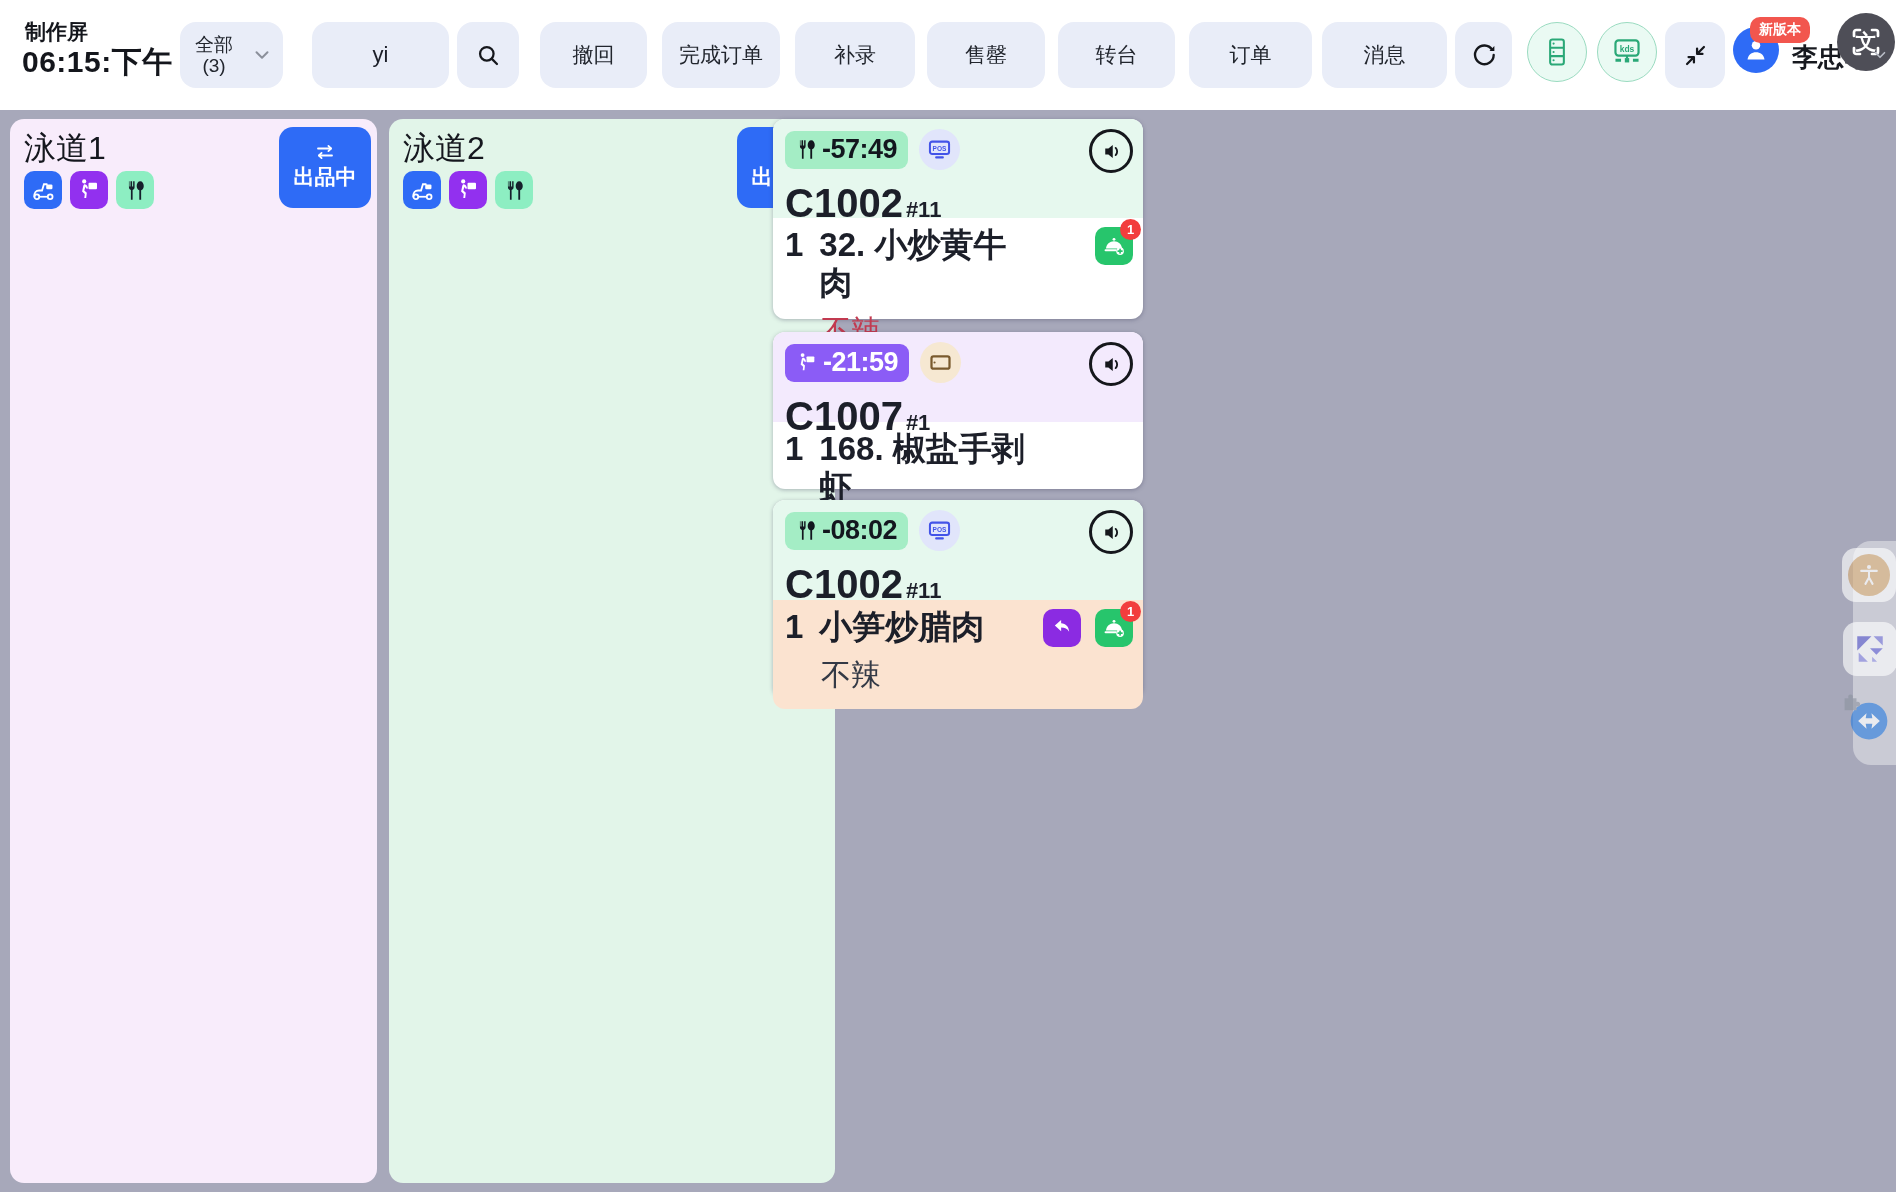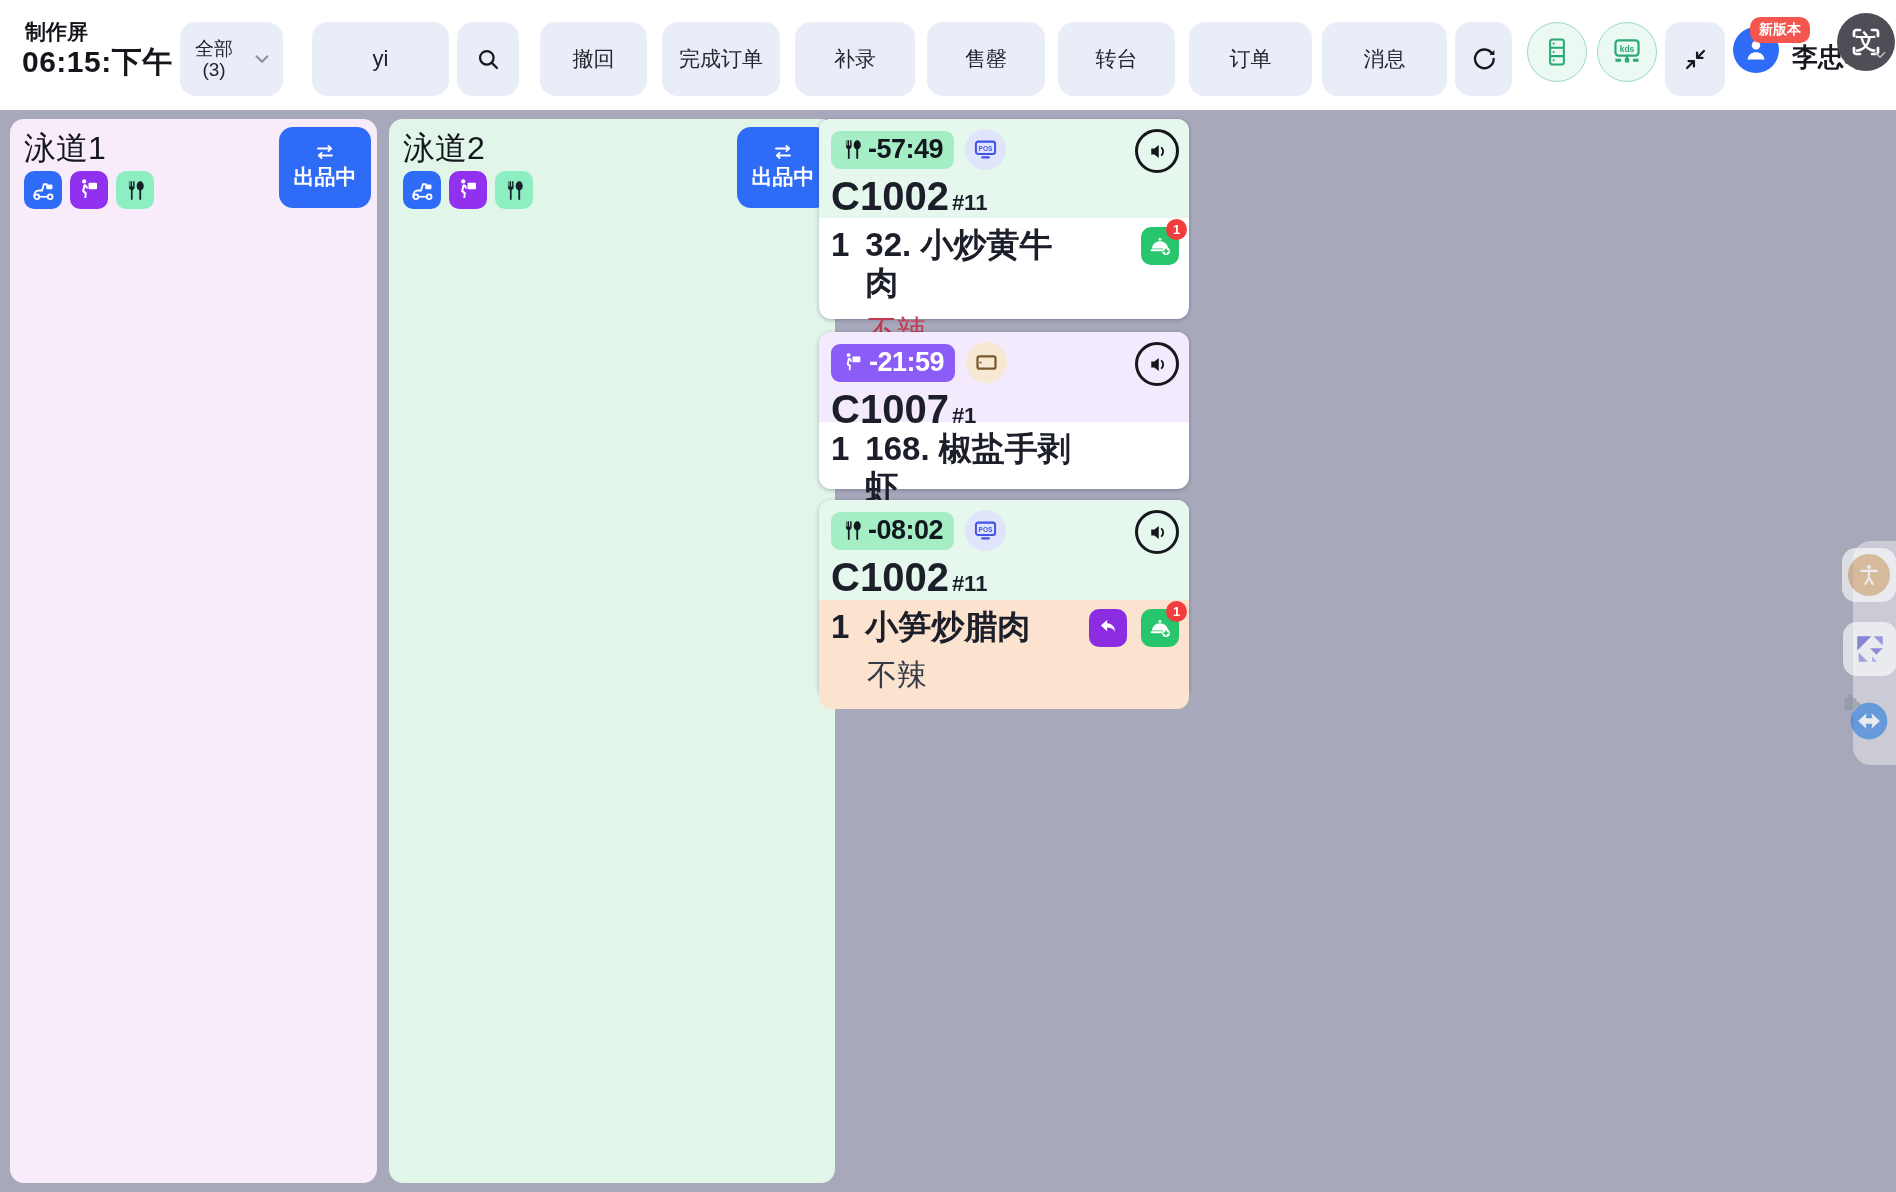--- a/index.html
+++ b/index.html
@@ -4,21 +4,21 @@
 <style>
   html,body{margin:0;padding:0;background:#6f7080;}
   .screen{position:relative;width:1896px;height:1192px;background:#a7a8ba;overflow:hidden;
           font-family:"Liberation Sans","DejaVu Sans",sans-serif;color:#1c1f29;}
   svg{display:block;}
 
   
   .topbar{position:absolute;left:0;top:0;width:1896px;height:110px;background:#ffffff;}
   .app-title{position:absolute;left:25px;top:18px;font-size:21px;font-weight:700;color:#14161c;}
   .clock{position:absolute;left:22px;top:42px;font-size:30px;font-weight:600;color:#14161c;letter-spacing:.5px;}
-  .pill{position:absolute;top:22px;height:74px;background:#e9edf8;border:none;border-radius:16px;
+  .pill{position:absolute;top:22px;height:66px;background:#e9edf8;border:none;border-radius:16px;
         display:flex;align-items:center;justify-content:center;font-size:21px;color:#22262e;
         font-family:inherit;cursor:pointer;}
   .filter{left:180px;width:103px;justify-content:flex-start;padding:0 10px 0 15px;}
   .filter .ftext{font-size:19px;line-height:1.12;text-align:center;font-weight:500;}
   .filter .chev{margin-left:auto;color:#8b909b;}
   .search-box{left:312px;width:137px;justify-content:center;}
   .search-box input{width:100%;height:100%;background:transparent;border:none;outline:none;
         text-align:center;font-size:22px;color:#1c1f29;font-family:inherit;}
   .search-btn{left:457px;width:62px;}
   .act{font-weight:400;}
@@ -44,37 +44,37 @@
   .chips{position:absolute;left:14px;top:52px;display:flex;gap:8px;}
   .chip{width:38px;height:38px;border-radius:10px;display:flex;align-items:center;justify-content:center;}
   .chip.blue{background:#2e6bf6;color:#fff;}
   .chip.violet{background:#9230ef;color:#fff;}
   .chip.mint{background:#8deec2;color:#15202b;}
   .serve-btn{position:absolute;right:6px;top:8px;width:92px;height:81px;border-radius:14px;border:none;
         background:#2e6bf6;color:#fff;display:flex;flex-direction:column;align-items:center;justify-content:center;
         gap:3px;font-size:21px;font-weight:700;font-family:inherit;cursor:pointer;}
 
   
-  .card{position:absolute;left:819px;width:370px;background:#fff;border-radius:12px;
+  .card{position:absolute;left:773px;width:370px;background:#fff;border-radius:12px;
         box-shadow:0 1px 4px rgba(50,50,80,.35);}
   .card-header{position:relative;border-radius:12px 12px 0 0;padding:10px 10px 0 12px;box-sizing:border-box;}
   .hdr-green{background:#e6f8ee;}
   .hdr-purple{background:#f3eafd;}
   .badge-row{display:flex;align-items:center;gap:11px;}
   .timer-badge{height:38px;display:inline-flex;align-items:center;gap:5px;padding:0 11px;border-radius:9px;
         font-size:27px;font-weight:800;letter-spacing:-.5px;}
   .tb-green{background:#a4edc5;color:#12161e;}
   .tb-purple{background:#8b5cf6;color:#ffffff;}
   .source{width:41px;height:41px;border-radius:50%;display:flex;align-items:center;justify-content:center;}
   .src-pos{background:#e1e5fb;}
   .src-tablet{background:#f6e8d2;}
   .speaker{position:absolute;right:10px;top:10px;width:44px;height:44px;border-radius:50%;
         border:3px solid #15171c;background:transparent;display:flex;align-items:center;justify-content:center;
         color:#15171c;cursor:pointer;}
-  .order-line{margin-top:5px;font-size:40px;font-weight:800;color:#1c1f29;line-height:1.05;}
+  .order-line{margin-top:12px;font-size:40px;font-weight:800;color:#1c1f29;line-height:1.05;}
   .order-line .seq{font-size:22px;font-weight:700;margin-left:3px;}
   .card-body{position:relative;padding:5px 12px 10px;box-sizing:border-box;}
   .body-peach{background:#fbe3d0;border-radius:0 0 12px 12px;}
   .item-row{display:flex;gap:16px;font-size:33px;font-weight:800;color:#1c1f29;line-height:1.15;
         padding-right:100px;padding-top:3px;}
   .note{margin-left:36px;margin-top:9px;font-size:30px;font-weight:500;}
   .note-red{color:#c23a50;}
   .note-dark{color:#343a46;}
   .sq-btn{position:absolute;width:38px;height:38px;border-radius:10px;border:none;display:flex;
         align-items:center;justify-content:center;cursor:pointer;}

